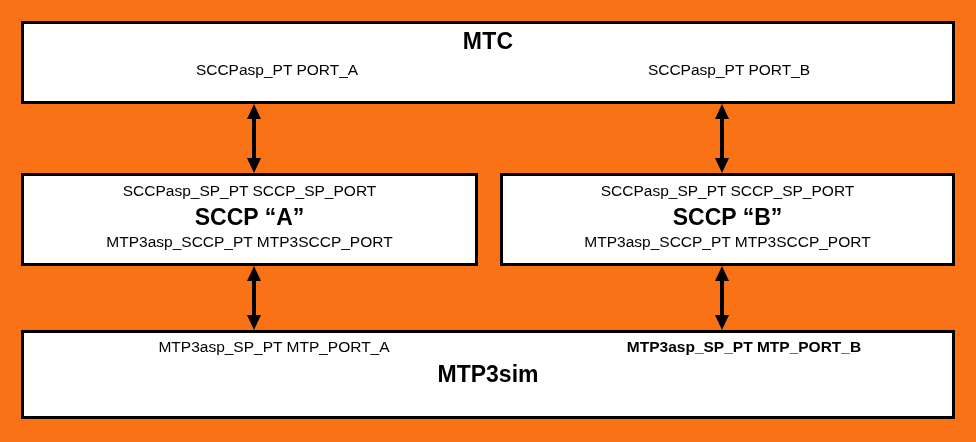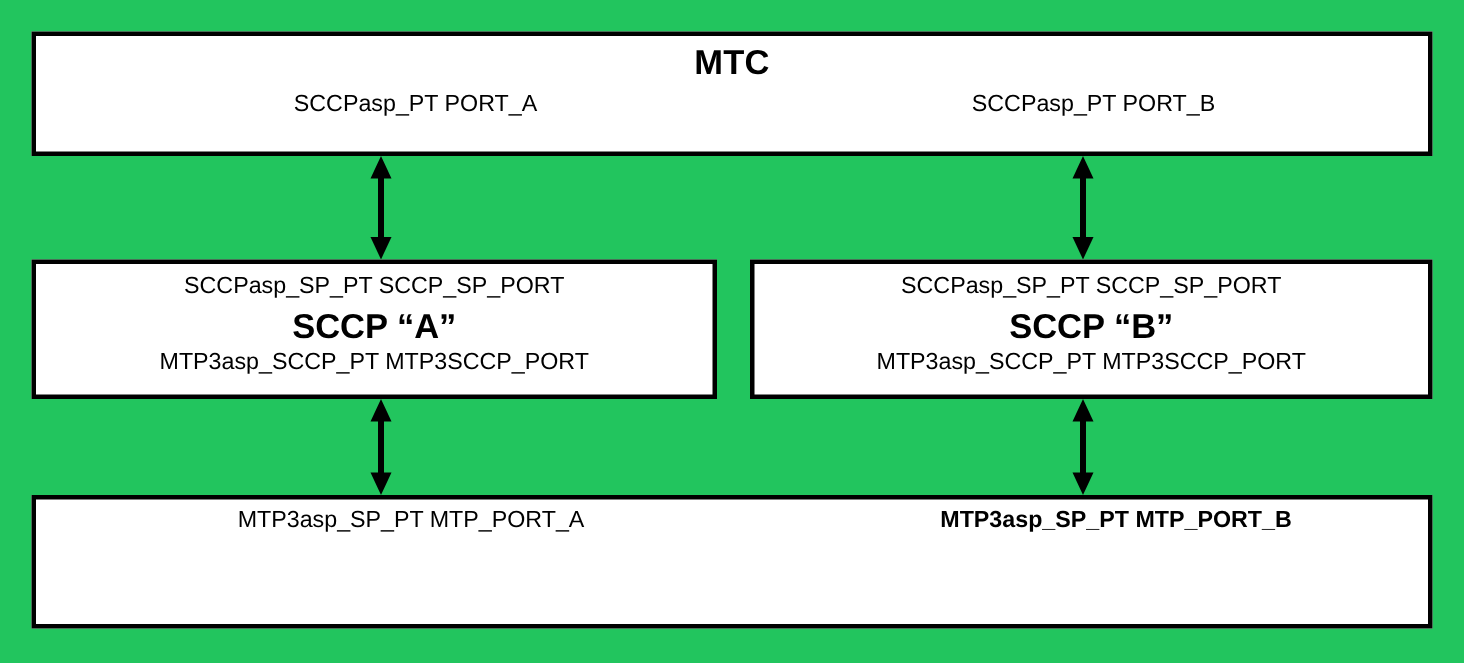--- a/index.html
+++ b/index.html
@@ -8,21 +8,21 @@
     background: #ffffff;
   }
   body {
     font-family: "Liberation Sans", sans-serif;
     -webkit-font-smoothing: antialiased;
   }
   #canvas {
     position: relative;
     width: 976px;
     height: 442px;
-    background: #22c55e;
+    background: #f97316;
     overflow: hidden;
   }
 
   .node {
     position: absolute;
     box-sizing: border-box;
     border: 3px solid #000000;
     background: #ffffff;
   }
 
@@ -165,15 +165,16 @@
     <svg width="20" height="64" viewBox="0 0 20 64">
       <line x1="10" y1="8" x2="10" y2="56" stroke="#000000" stroke-width="4"></line>
       <polygon points="10,0 17,15 3,15" fill="#000000"></polygon>
       <polygon points="10,64 17,49 3,49" fill="#000000"></polygon>
     </svg>
   </div>
 
   <div class="node" id="node-mtp3sim">
     <div class="port-label" id="mtp-port-a">MTP3asp_SP_PT  MTP_PORT_A</div>
     <div class="port-label" id="mtp-port-b">MTP3asp_SP_PT  MTP_PORT_B</div>
+    <div class="node-title">MTP3sim</div>
   </div>
 
 </div>
 
 </body></html>

